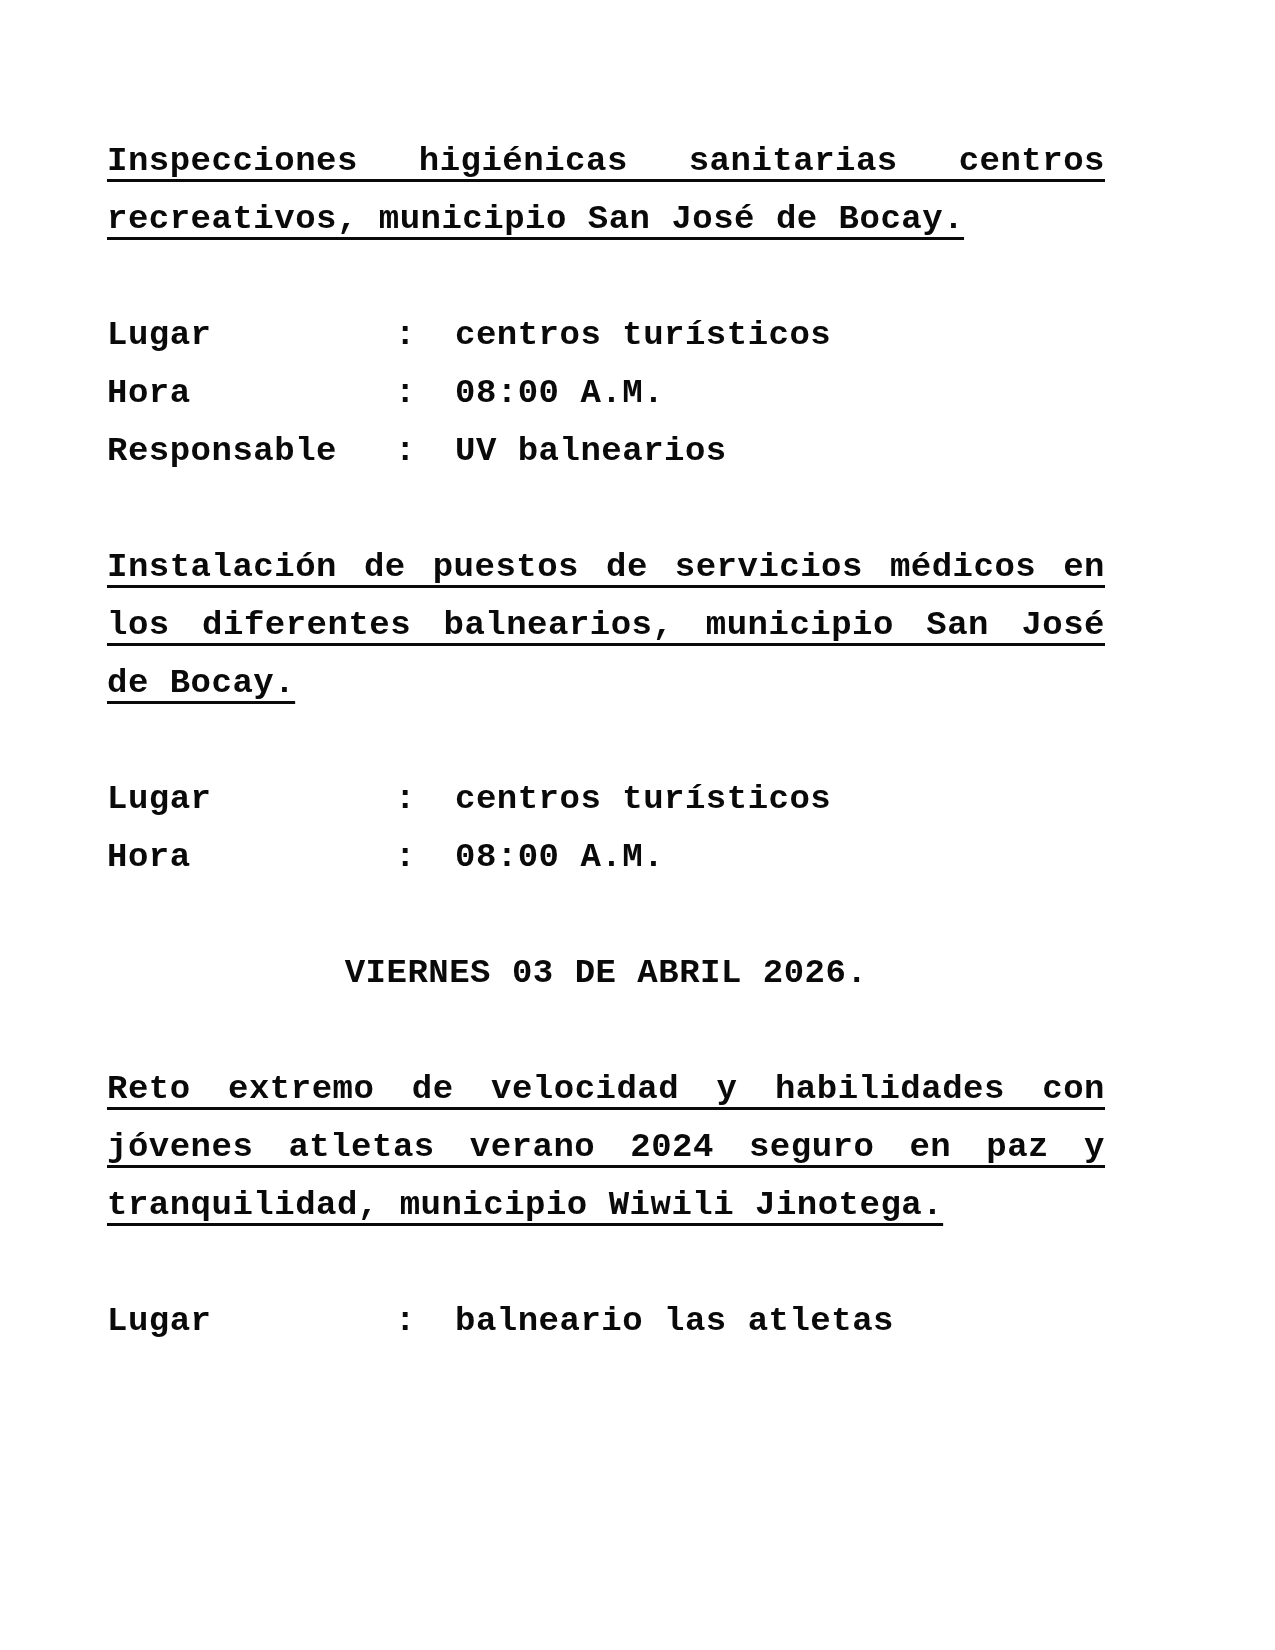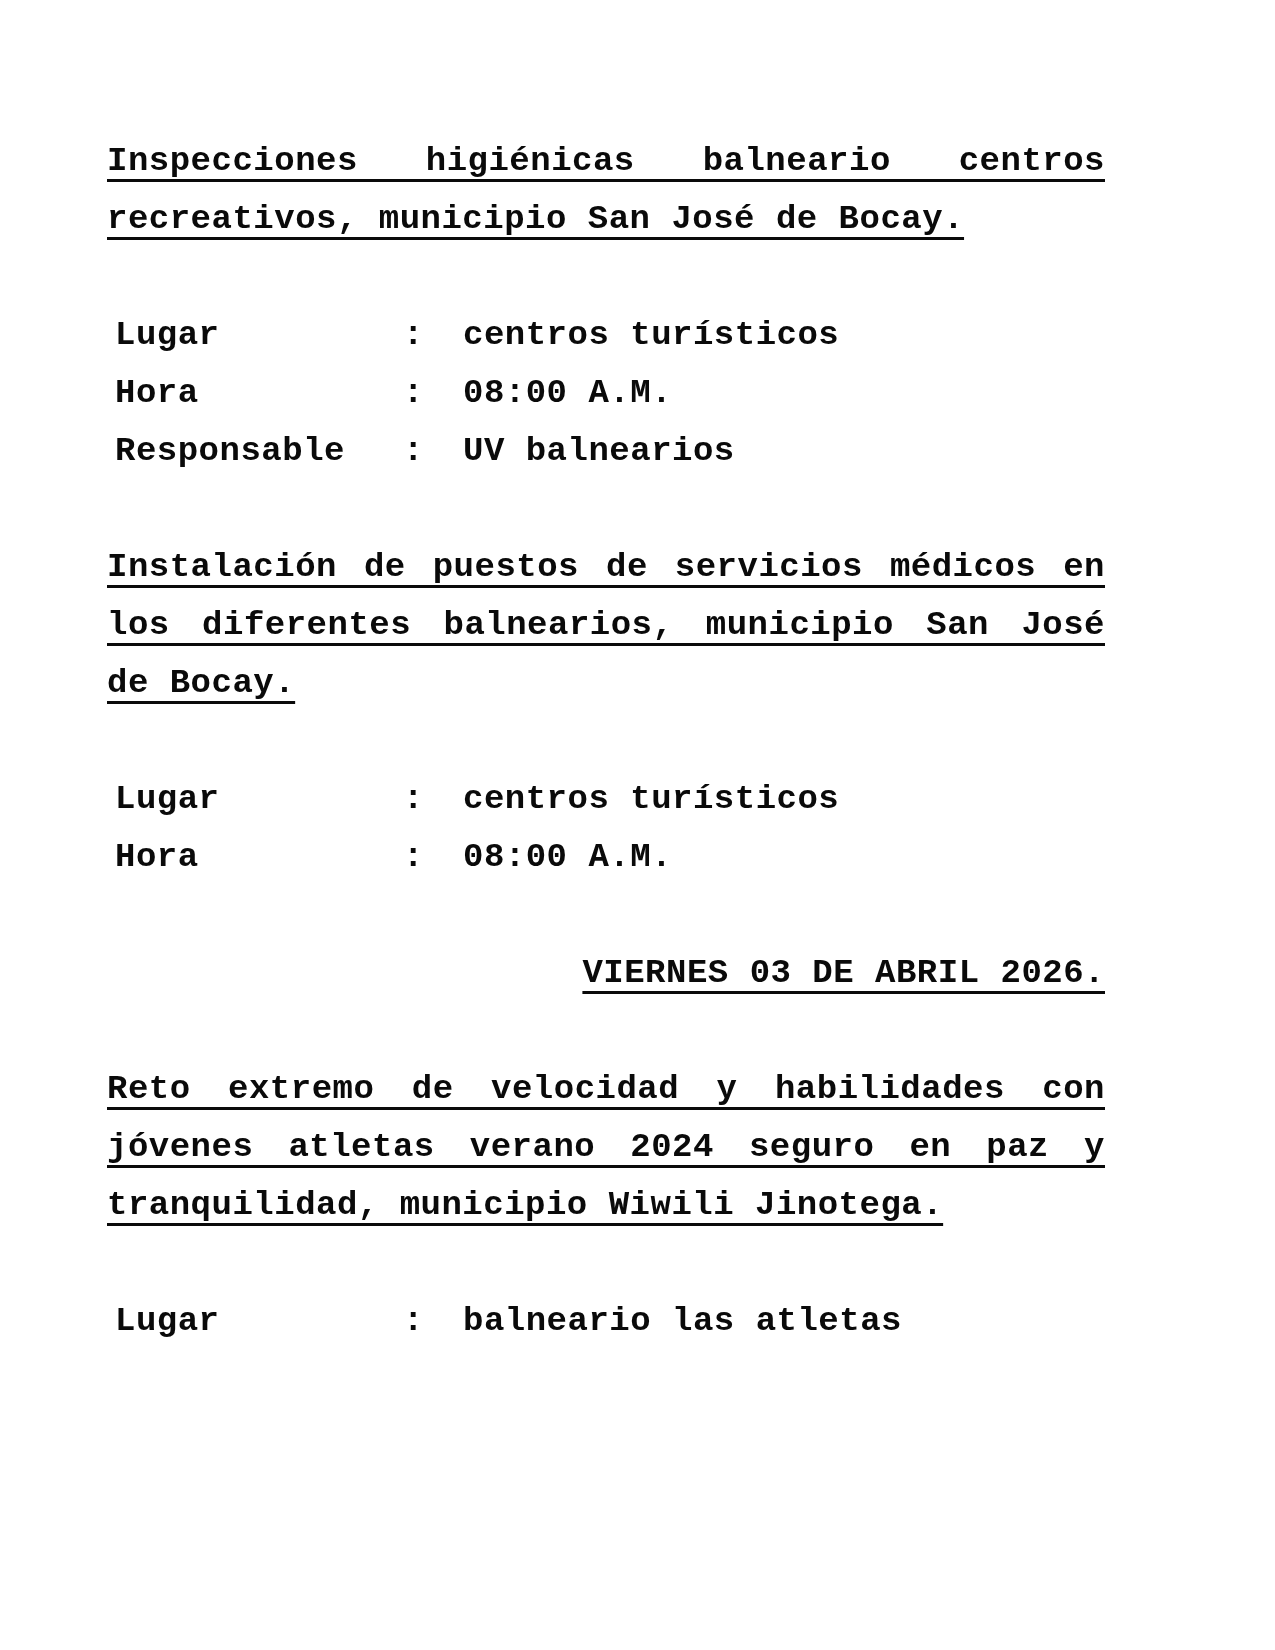--- a/index.html
+++ b/index.html
@@ -30,27 +30,26 @@
     letter-spacing: 0.5px;
   }
   .heading {
     text-align: justify;
     text-align-last: left;
     text-decoration: underline;
     text-decoration-thickness: 3px;
     text-underline-offset: 9px;
   }
   .date-heading {
-    text-align: right;
-    text-decoration: underline;
+    text-align: center;
     text-decoration-thickness: 3px;
     text-underline-offset: 9px;
   }
   .details {
-    margin: 0 0 58px 8px;
+    margin: 0 0 58px 0;
   }
   .detail-row {
     font-size: 34px;
     line-height: 58px;
     white-space: nowrap;
     letter-spacing: 0.5px;
   }
   .detail-label {
     display: inline-block;
     width: 288px;
@@ -61,21 +60,21 @@
   }
   .detail-value {
     display: inline;
   }
 </style>
 </head>
 <body>
 
 <div class="page">
 
-  <p class="para heading">Inspecciones higiénicas balneario centros recreativos, municipio San José de Bocay.</p>
+  <p class="para heading">Inspecciones higiénicas sanitarias centros recreativos, municipio San José de Bocay.</p>
 
   <div class="details">
     <div class="detail-row">
       <span class="detail-label">Lugar</span><span class="detail-colon">:</span><span class="detail-value">centros turísticos</span>
     </div>
     <div class="detail-row">
       <span class="detail-label">Hora</span><span class="detail-colon">:</span><span class="detail-value">08:00 A.M.</span>
     </div>
     <div class="detail-row">
       <span class="detail-label">Responsable</span><span class="detail-colon">:</span><span class="detail-value">UV balnearios</span>

